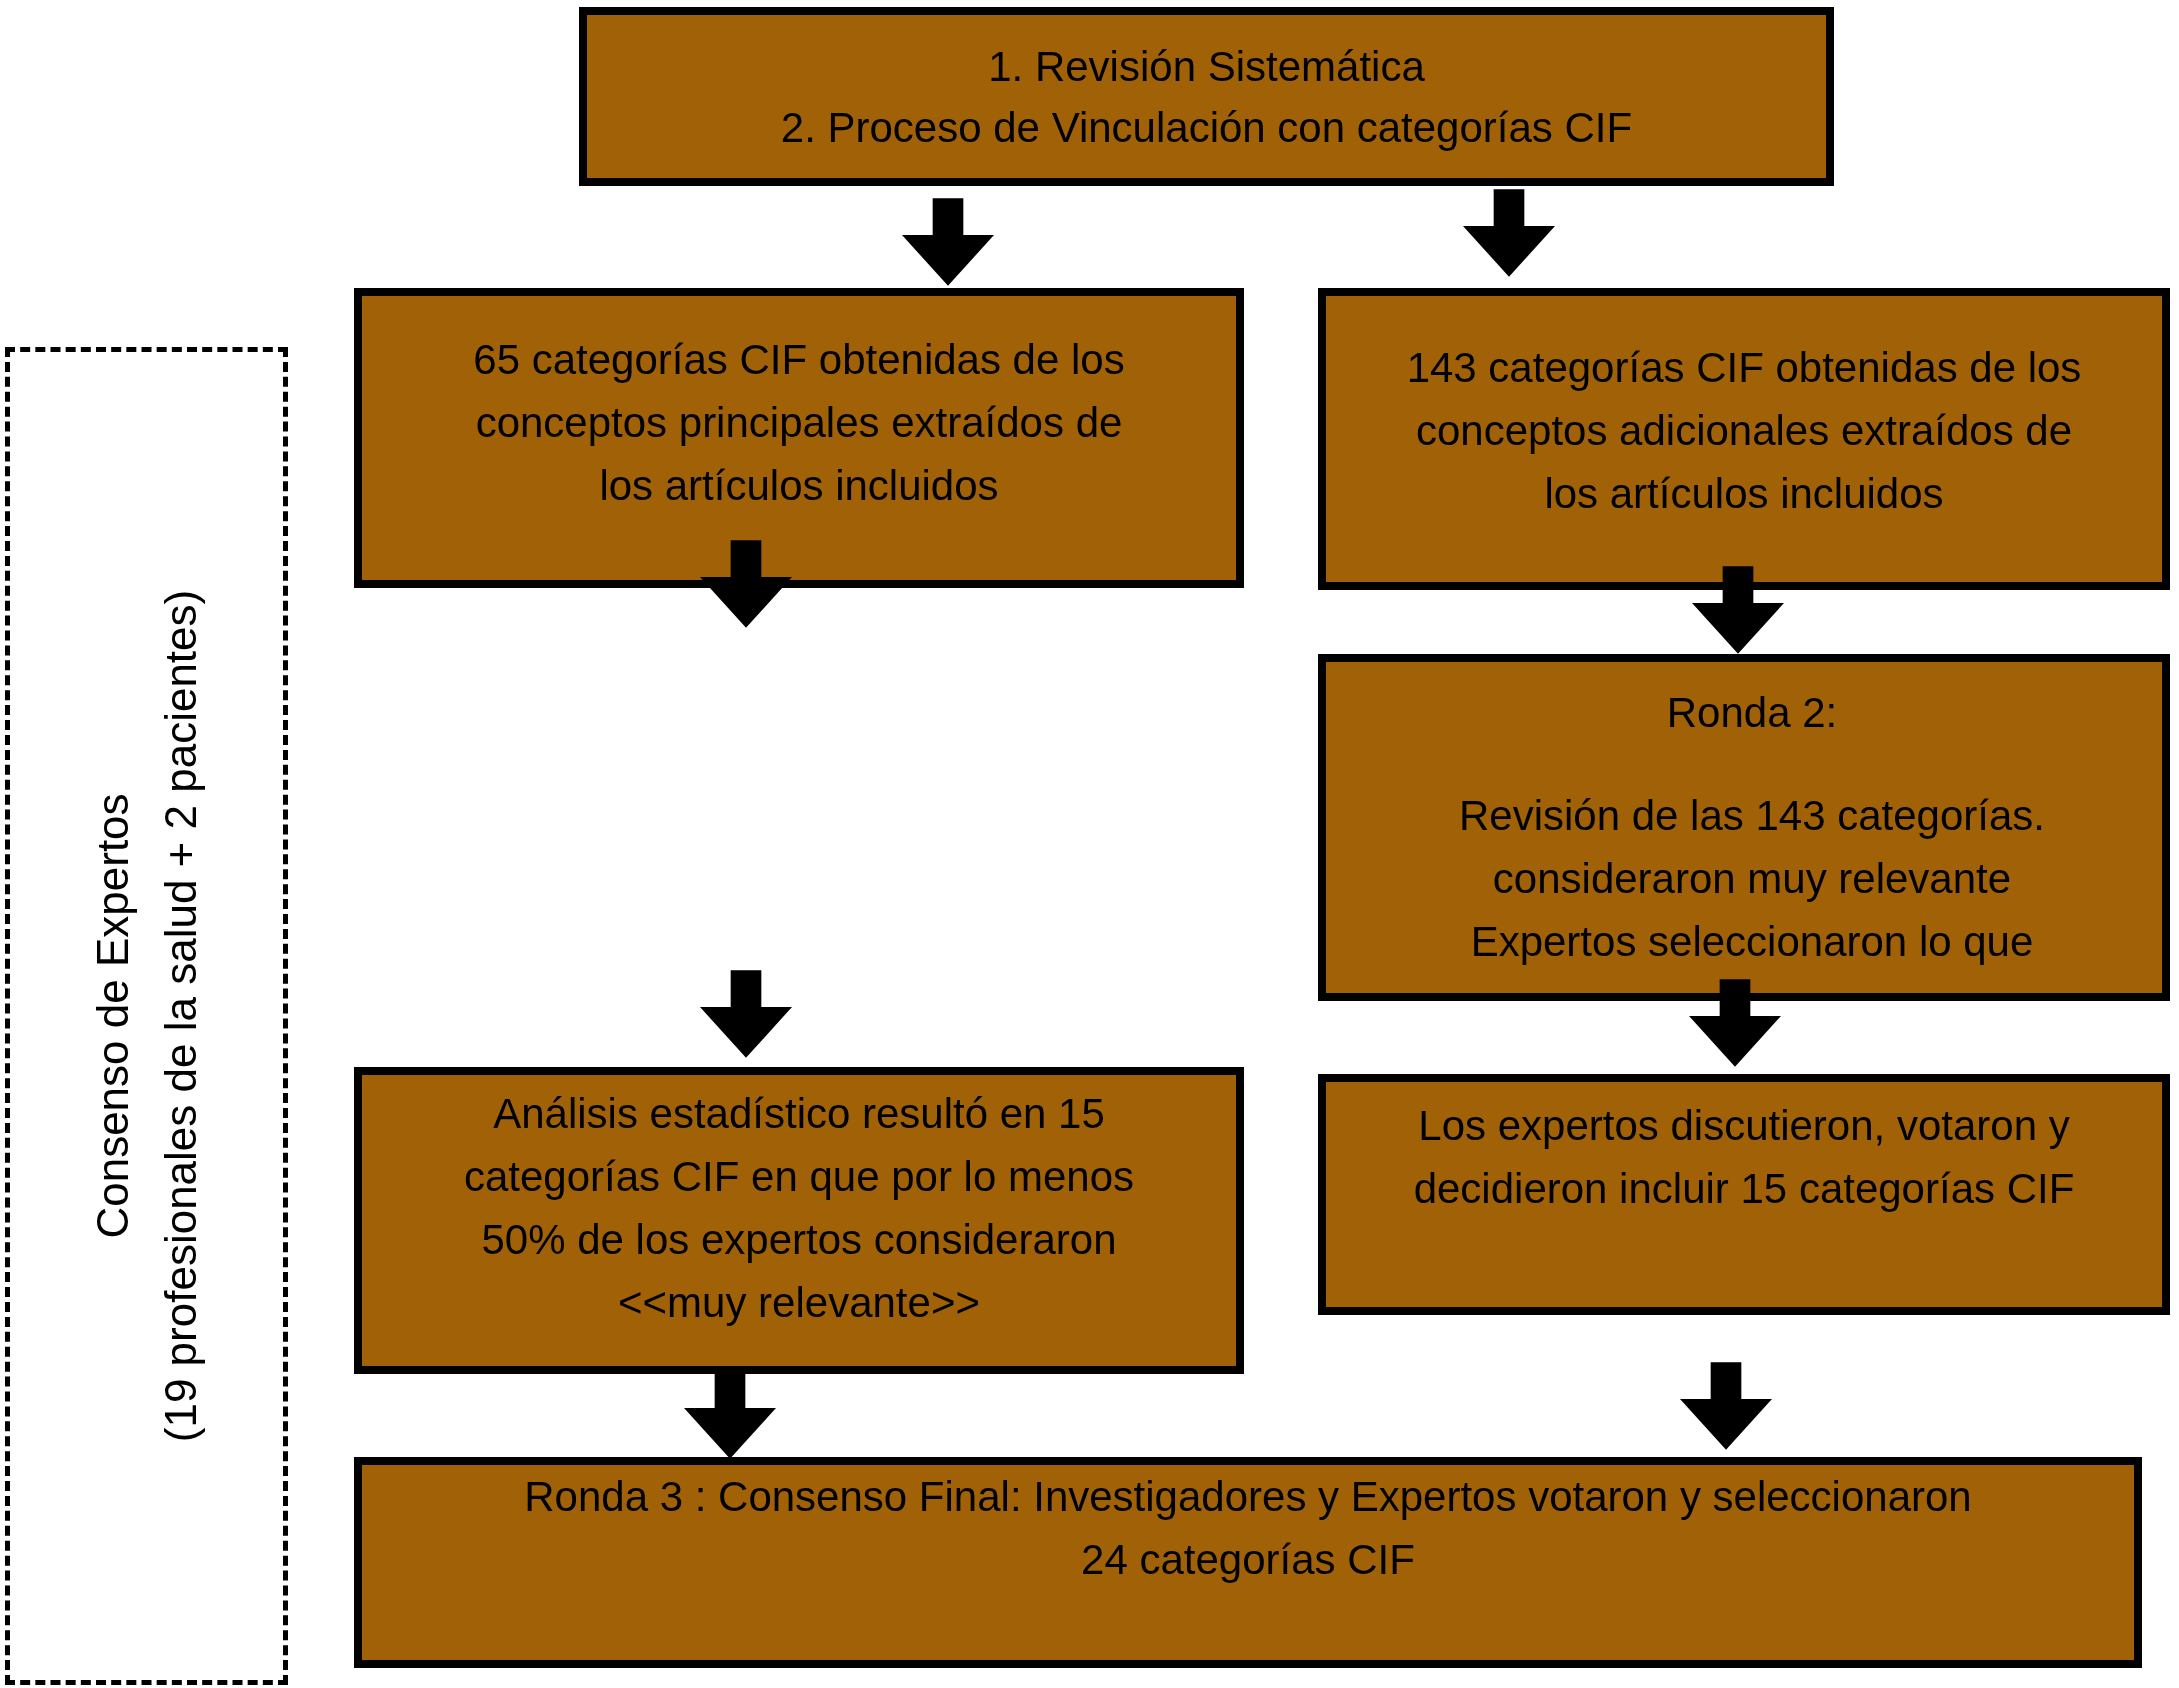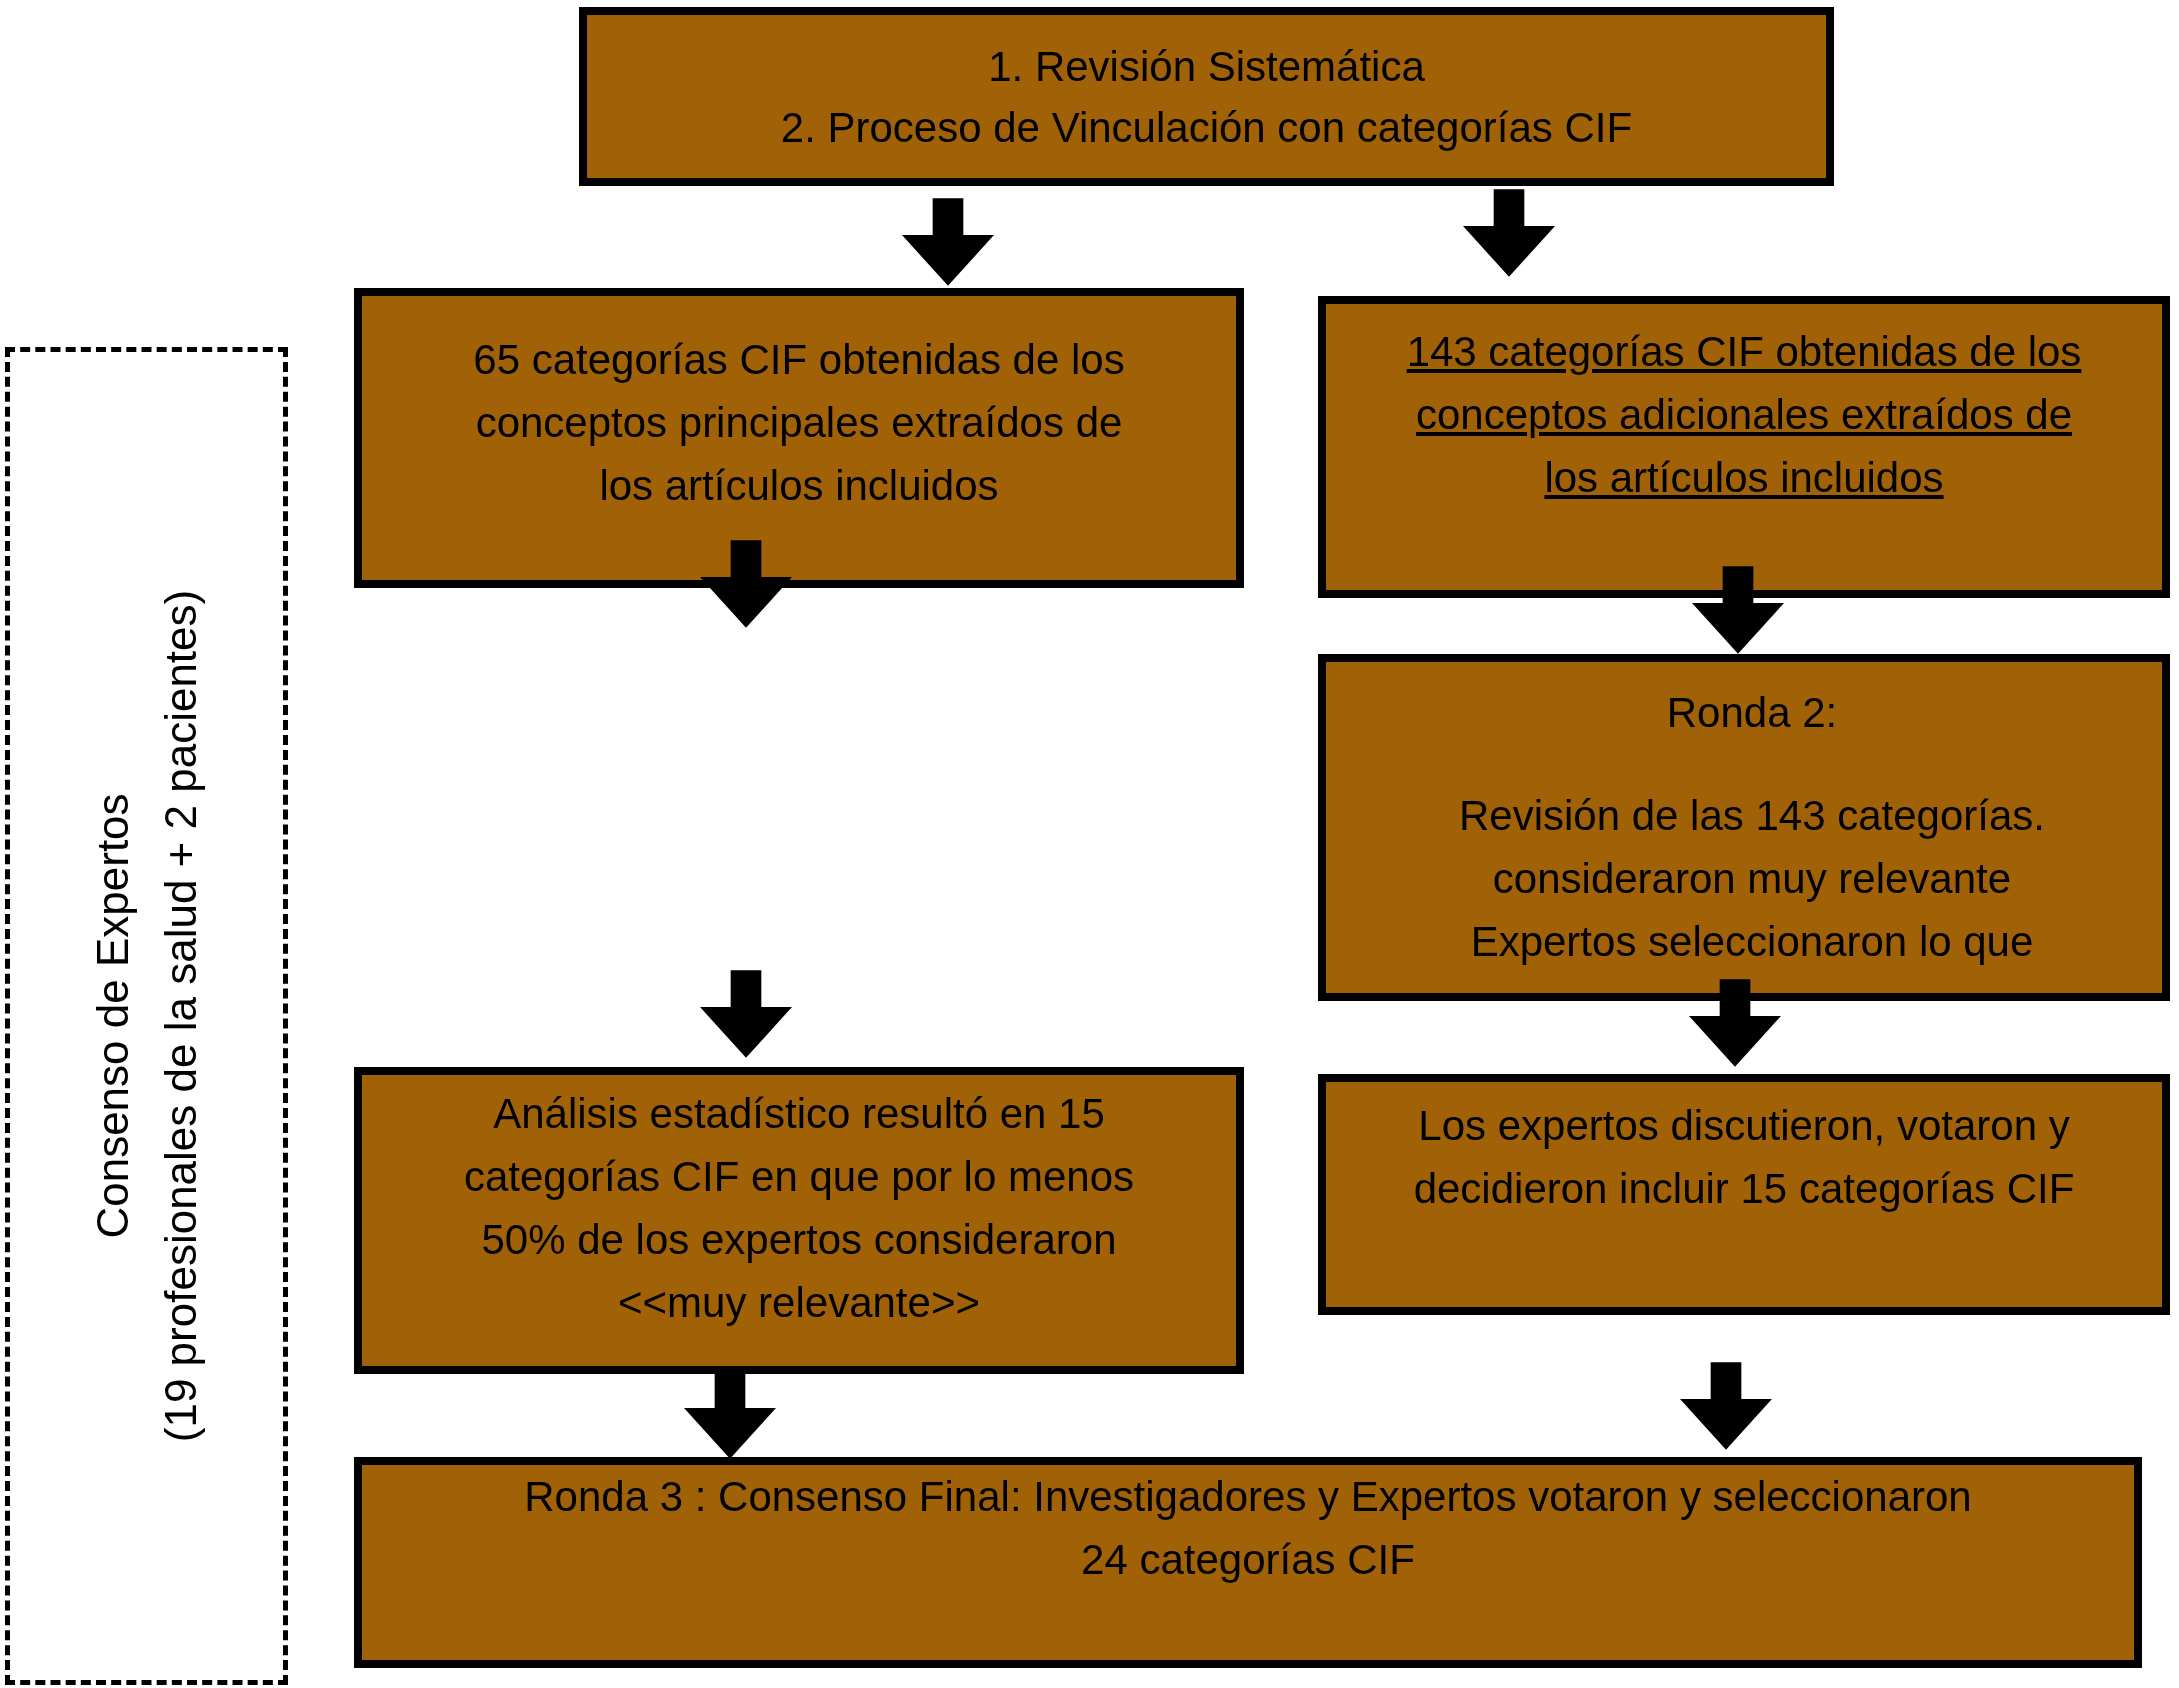--- a/index.html
+++ b/index.html
@@ -23,21 +23,21 @@
     flex-direction: column;
     align-items: center;
     text-align: center;
     font-size: 42px;
     line-height: 63px;
   }
   .line { width: 100%; }
 
   .top-box    { left: 579px;  top: 7px;    width: 1255px; height: 179px; justify-content: center; line-height: 61px; }
   .r2-left    { left: 354px;  top: 288px;  width: 890px; height: 300px; padding-top: 32px; align-items: center; }
-  .r2-right   { left: 1318px; top: 296px;  width: 852px;  height: 302px; padding-top: 16px; text-decoration: underline; }
+  .r2-right   { left: 1318px; top: 288px;  width: 852px;  height: 302px; padding-top: 40px; }
   .r3-left    { left: 354px;  top: 643px;  width: 890px; height: 363px; padding-top: 24.6px; }
   .r3-left  .para  { margin-top: 10.5px; }
   .r3-right   { left: 1318px; top: 654px;  width: 852px;  height: 347px; padding-top: 19.3px; padding-left: 16px; }
   .r3-right .para  { margin-top: 40px; }
   .r4-left    { left: 354px;  top: 1067px; width: 890px; height: 307px; padding-top: 7px; }
   .r4-right   { left: 1318px; top: 1074px; width: 852px;  height: 241px; padding-top: 12.3px; }
   .final-box  { left: 354px;  top: 1457px; width: 1788px; height: 211px; justify-content: flex-start; }
 
   .sidebar {
     position: absolute;

